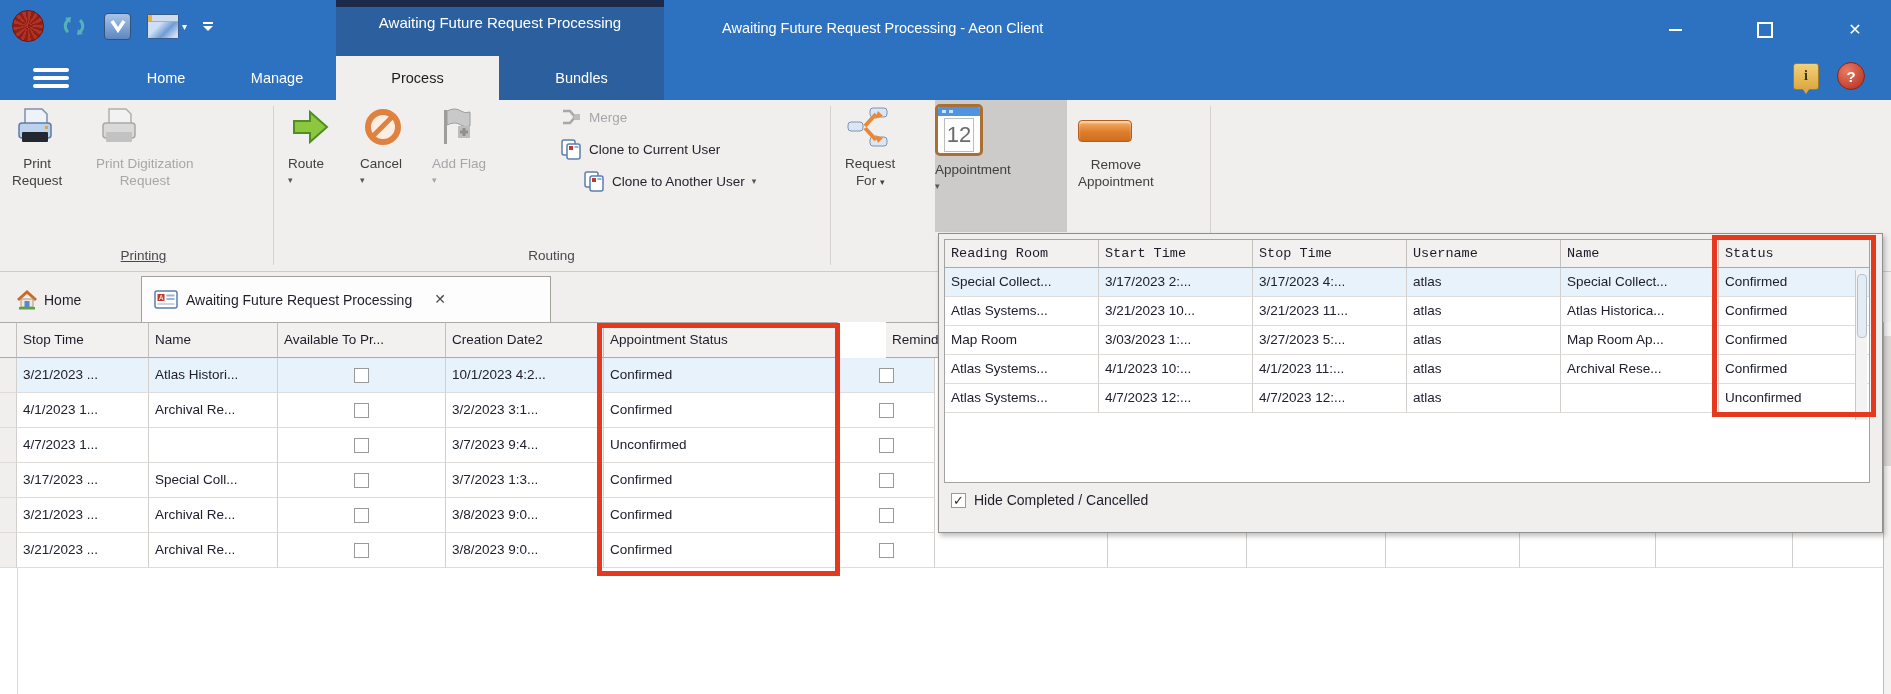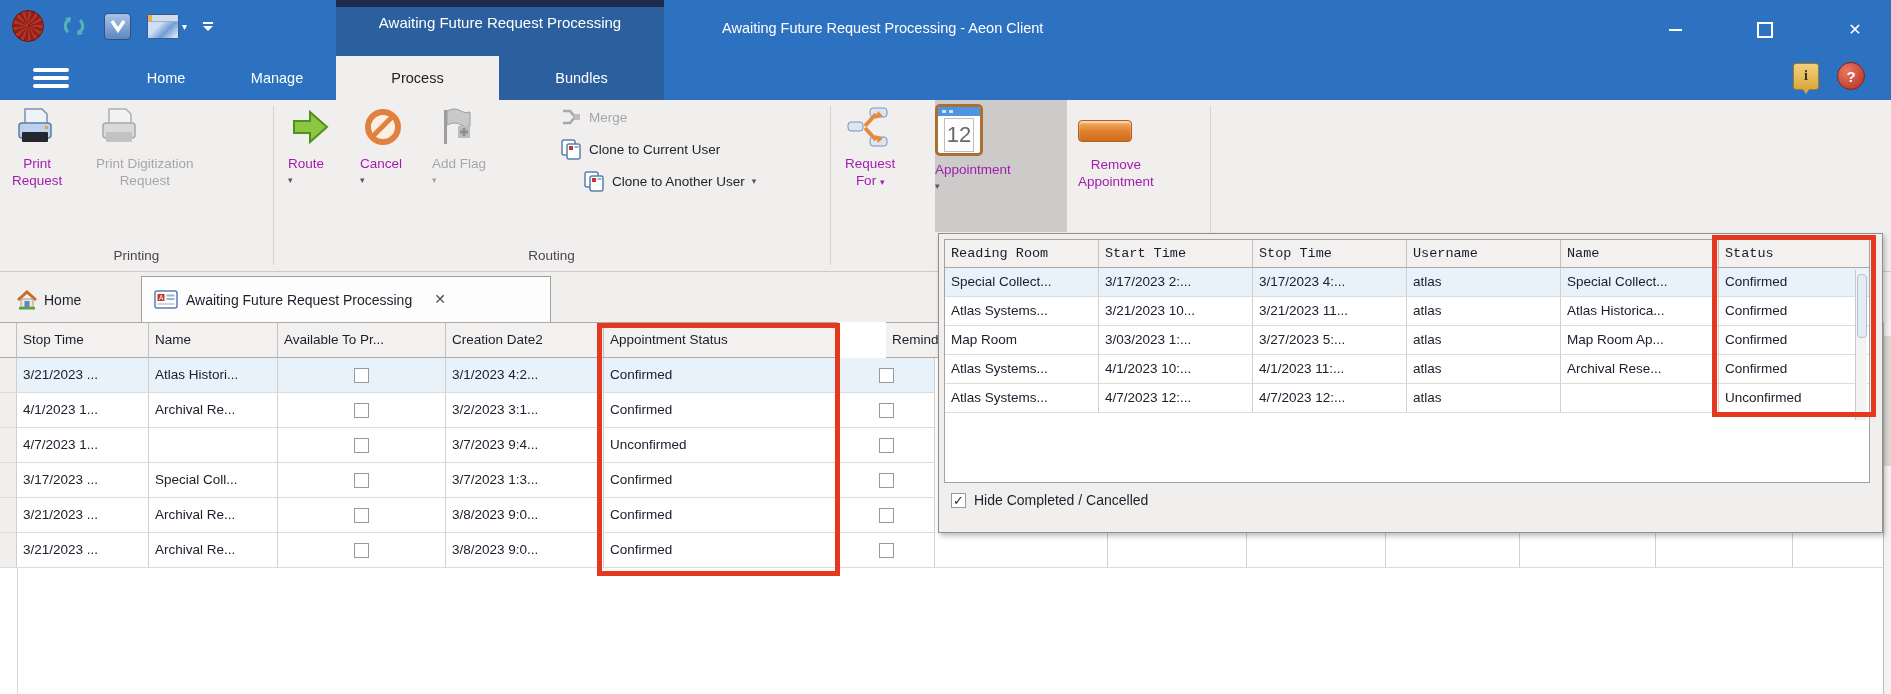--- a/index.html
+++ b/index.html
@@ -39,21 +39,21 @@
   .balloon{width:24px;height:25px;background:linear-gradient(#f3d07c,#dca83e);border:1px solid #9c7a28;border-radius:3px;
     color:#3a3320;font-weight:bold;font-size:14px;display:flex;align-items:center;justify-content:center;position:relative;font-family:"Liberation Serif",serif;}
   .balloon:after{content:"";position:absolute;left:8px;bottom:-5px;border-left:4px solid transparent;border-right:4px solid transparent;border-top:6px solid #dca83e;}
   .helpcirc{width:26px;height:26px;border-radius:50%;background:radial-gradient(circle at 35% 30%,#ea7a62,#b02c1f);
     border:1px solid #8d2318;color:#fff;font-weight:bold;font-size:15px;display:flex;align-items:center;justify-content:center;}
   
   .ribbon{left:0;top:100px;width:1891px;height:172px;background:#f1efed;border-bottom:1px solid #cfcac6;}
   .vsep{position:absolute;top:6px;bottom:6px;width:1px;background:#d6d2ce;}
   .grplabel{position:absolute;top:148px;font-size:13.5px;color:#47474f;text-align:center;}
   .bigbtn{position:absolute;top:4px;height:140px;display:flex;flex-direction:column;align-items:flex-start;}
-  .bigbtn .lbl{font-size:13.5px;color:#a21caf;text-align:center;line-height:17px;margin-top:5px;white-space:pre-line;}
+  .bigbtn .lbl{font-size:13.5px;color:#404040;text-align:center;line-height:17px;margin-top:5px;white-space:pre-line;}
   .bigbtn .caret{font-size:9px;color:#55555e;margin-top:3px;}
   .disabled .lbl,.disabled .caret{color:#a6a6aa;}
   .smallbtn{position:absolute;height:26px;display:flex;align-items:center;gap:7px;font-size:13.5px;color:#23232e;}
   .smallbtn.disabled{color:#a6a6aa;}
   .pressed{background:#cccbca;}
   .calendar{width:42px;height:46px;border:3px solid #a96f33;border-radius:5px;background:#fdfdfd;overflow:hidden;}
   .calendar .cap{height:9px;background:#4f94e0;display:flex;gap:3px;align-items:center;padding-left:4px;}
   .calendar .cap i{width:4px;height:3px;background:#cfe2f8;display:block;}
   .calendar .day{font-size:22px;color:#6a6a6a;text-align:center;line-height:32px;border:1px solid #bdbdbd;margin:2px 6px 0 6px;}
   .rmicon{width:52px;height:20px;border-radius:4px;border:1px solid #b65d1d;
@@ -179,21 +179,21 @@
     </div>
     <div class="bigbtn disabled" style="left:96px;width:126px;">
       <svg width="46" height="46" viewBox="0 0 46 46">
         <path d="M13 20 L13 5 L30 5 L35 10 L35 20" fill="#f2f2f2" stroke="#b0b0b0" stroke-width="1.5"></path>
         <rect x="7" y="19" width="32" height="15" rx="3" fill="#d9d9d9" stroke="#a8a8a8" stroke-width="1.5"></rect>
         <rect x="10" y="28" width="26" height="10" rx="1" fill="#c2c2c2"></rect>
         </svg>
       <div class="lbl">Print Digitization
 Request</div>
     </div>
-    <div class="grplabel" style="left:0;width:273px;">Printing</div>
+    <div class="grplabel" style="left:7px;width:273px;text-decoration:underline;">Printing</div>
 
     <div class="bigbtn" style="left:288px;width:64px;">
       <svg width="46" height="46" viewBox="0 0 46 46">
         <path d="M6 17 h16 v-9 l17 15 -17 15 v-9 h-16 z" fill="#8dc63f" stroke="#4e8f1f" stroke-width="2"></path>
         </svg>
       <div class="lbl">Route</div>
       <div class="caret">▾</div>
     </div>
     <div class="bigbtn" style="left:360px;width:64px;">
       <svg width="46" height="46" viewBox="0 0 46 46">
@@ -310,21 +310,21 @@
     <div class="ghc" style="flex:1;border-right:none;"></div>
   </div>
 
   <div class="gr" style="top:358px;">
     <div class="gc ind" style="width:17px;"></div>
     <div class="gc sel" style="width:132px;">3/21/2023 ...</div>
     <div class="gc sel" style="width:129px;">Atlas Histori...</div>
     <div class="gc sel cbc" style="width:168px;">
         <div class="cb"></div>
       </div>
-    <div class="gc sel" style="width:158px;">3/1/2023 4:2...</div>
+    <div class="gc sel" style="width:158px;">10/1/2023 4:2...</div>
     <div class="gc sel" style="width:234px;">Confirmed</div>
     <div class="gc sel cbc" style="width:97px;">
         <div class="cb"></div>
       </div>
     <div class="gc nofill" style="flex:1;border-bottom:none;"></div>
   </div>
   <div class="gr" style="top:393px;">
     <div class="gc ind" style="width:17px;"></div>
     <div class="gc" style="width:132px;">4/1/2023 1...</div>
     <div class="gc" style="width:129px;">Archival Re...</div>

